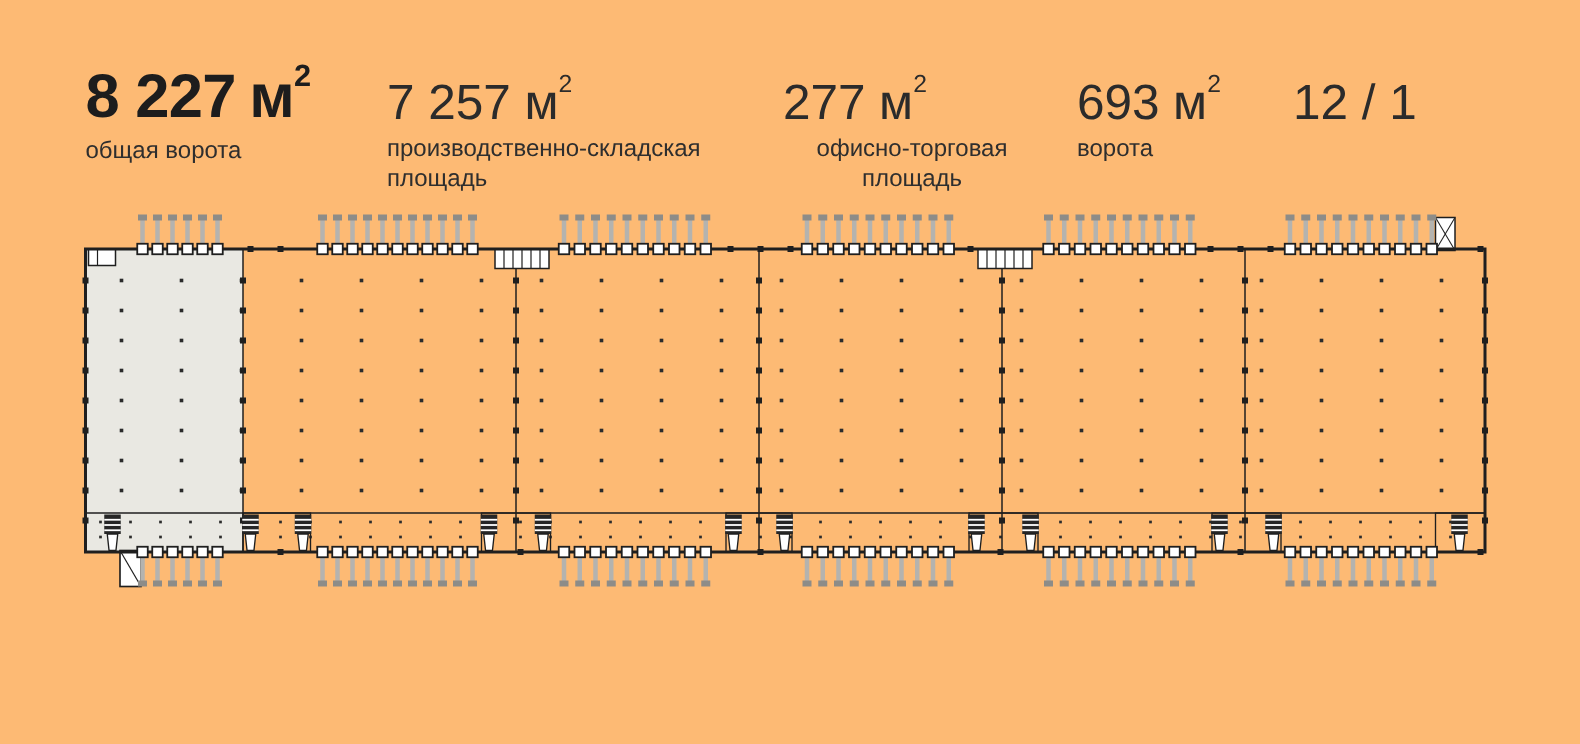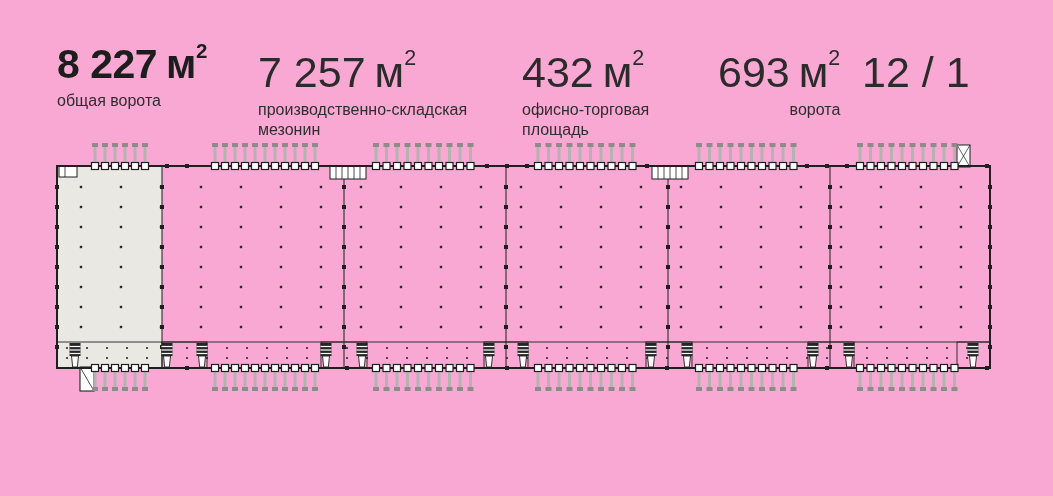--- a/index.html
+++ b/index.html
@@ -1,55 +1,55 @@
 <!DOCTYPE html>
 <html><head>
 <meta charset="utf-8">
 <style>
   html,body{margin:0;padding:0;background:#fff;}
   .page{
-    position:relative;width:1053px;height:496px;background:#f9a8d4;overflow:hidden;
+    position:relative;width:1053px;height:496px;background:#fdba74;overflow:hidden;
     font-family:"Liberation Sans","DejaVu Sans",sans-serif;color:#1d1d1d;
   }
   .stat{position:absolute;}
   .stat .num{white-space:nowrap;color:#1d1d1d;line-height:1;}
   .stat--primary .num{font-size:41px;font-weight:800;letter-spacing:-0.5px;}
-  .stat--secondary .num{font-size:43px;font-weight:400;color:#2b2b2b;}
+  .stat--secondary .num{font-size:33px;font-weight:400;color:#2b2b2b;}
   .stat .unit{margin-left:9px;}
   .stat .num sup{font-size:50%;line-height:1;vertical-align:top;position:relative;top:-3px;}
   .stat .unit:empty, .stat .num sup:empty{display:none;}
   .stat .label{
     font-size:16px;font-weight:400;color:#2e2e2e;line-height:1.28;margin-top:6px;
   }
   .stat-0{left:57px;top:44px;}
   .stat-1{left:258px;top:51px;}
   .stat-2{left:522px;top:51px;}
-  .stat-3{left:718px;top:51px;text-align:right;}
+  .stat-3{left:718px;top:51px;}
   .stat-4{left:862px;top:51px;}
   .stat-1 .label{width:236px;}
-  .stat-2 .label{width:172px;}
+  .stat-2 .label{width:172px;text-align:center;}
   .plan-wrap{position:absolute;left:0;top:0;width:1053px;height:496px;}
   .plan-wrap svg{display:block;}
 </style>
 </head>
 <body>
 
 <div class="page">
 
   <header>
     <div class="stat stat--primary stat-0">
       <div class="num"><span>8 227</span><span class="unit">м</span><sup>2</sup></div>
       <div class="label">общая ворота</div>
     </div>
     <div class="stat stat--secondary stat-1">
       <div class="num"><span>7 257</span><span class="unit">м</span><sup>2</sup></div>
-      <div class="label">производственно-складская мезонин</div>
+      <div class="label">производственно-складская площадь</div>
     </div>
     <div class="stat stat--secondary stat-2">
-      <div class="num"><span>432</span><span class="unit">м</span><sup>2</sup></div>
+      <div class="num"><span>277</span><span class="unit">м</span><sup>2</sup></div>
       <div class="label">офисно-торговая площадь</div>
     </div>
     <div class="stat stat--secondary stat-3">
       <div class="num"><span>693</span><span class="unit">м</span><sup>2</sup></div>
       <div class="label">ворота</div>
     </div>
     <div class="stat stat--secondary stat-4">
       <div class="num"><span>12 / 1</span></div>
     </div>
   </header>

